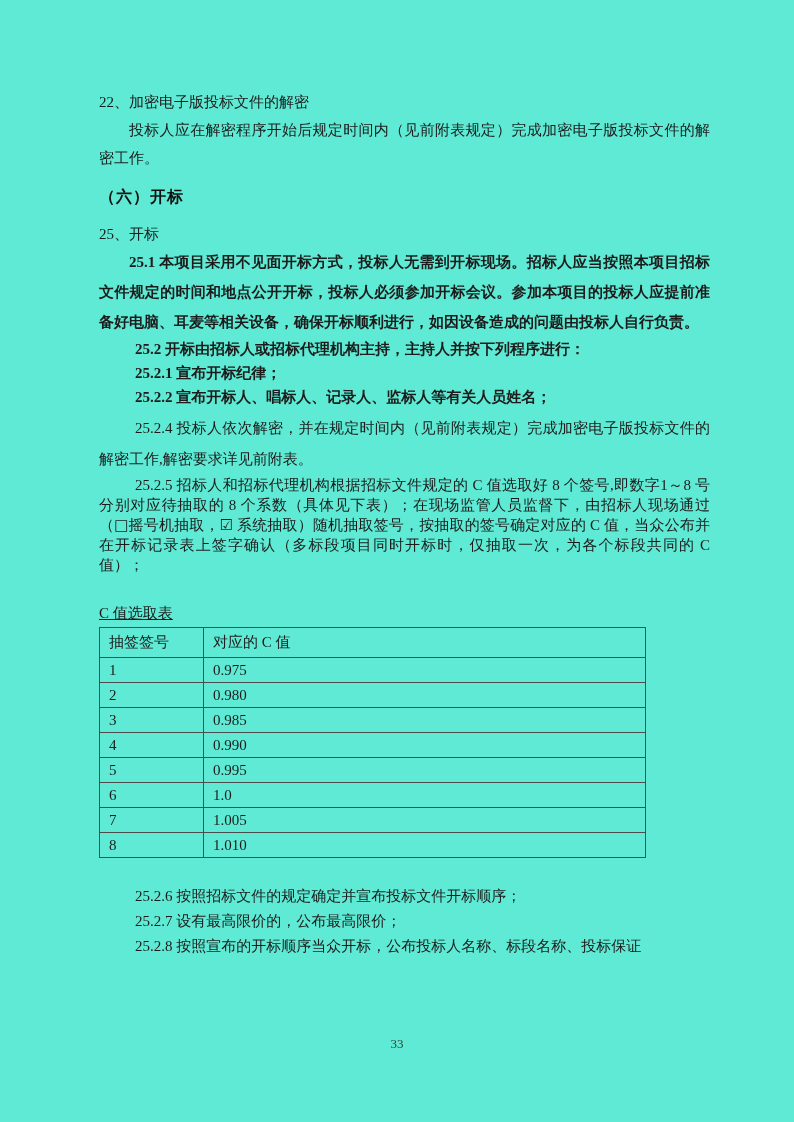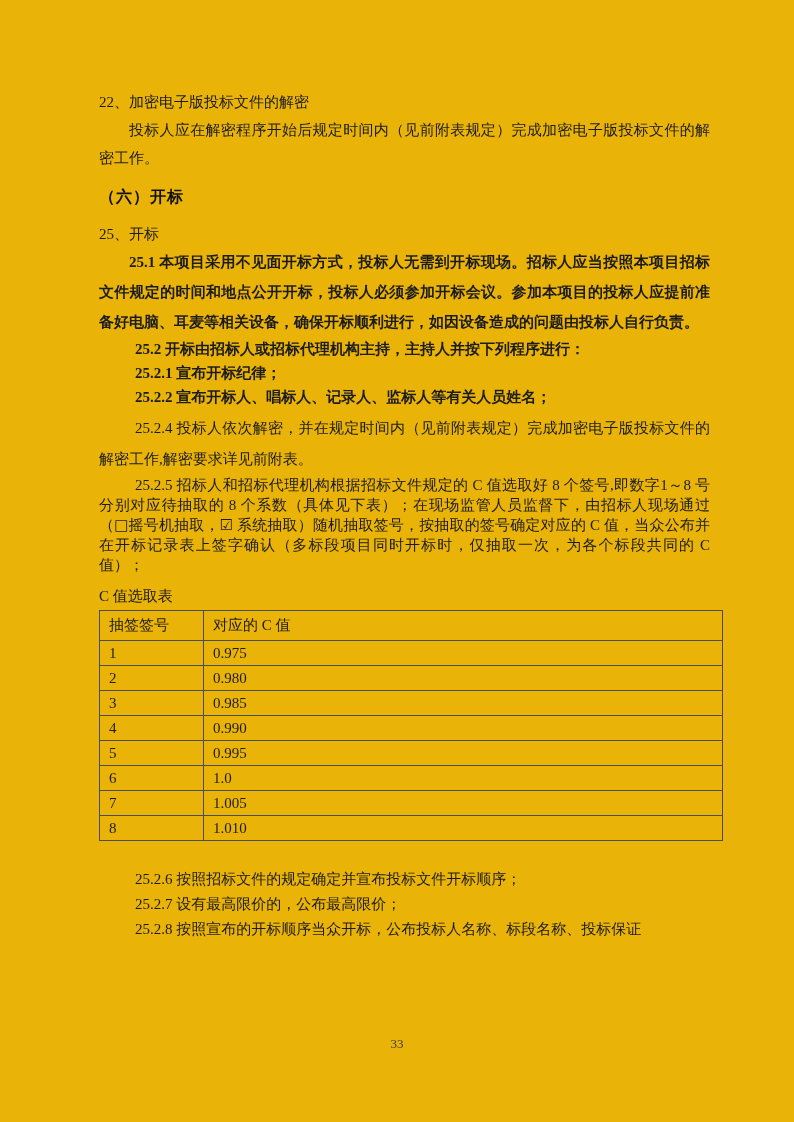--- a/index.html
+++ b/index.html
@@ -1,21 +1,21 @@
 <!DOCTYPE html>
 <html><head>
 <meta charset="utf-8">
 <style>
   html, body { margin: 0; padding: 0; background: #ffffff; }
   .page {
     position: relative;
     width: 794px;
     height: 1122px;
     margin: 0 auto;
-    background: #eab308;
+    background: #5eead4;
     box-sizing: border-box;
     padding: 88px 84px 0 99px;
     font-family: "Liberation Serif", "DejaVu Serif", serif;
     font-size: 15px;
     color: #1c1c1c;
     overflow: hidden;
   }
   p { margin: 0; }
   .t22 { line-height: 28px; }
   .body-indent {
@@ -48,26 +48,27 @@
     line-height: 31px;
     text-indent: 2.4em;
     text-align: justify;
   }
   .p2525 {
     line-height: 20px;
     text-indent: 2.4em;
     text-align: justify;
   }
   .caption {
-    margin-top: 10px;
+    margin-top: 27px;
     line-height: 22px;
+    text-decoration: underline;
   }
   table.ctable {
     border-collapse: collapse;
-    width: 624px;
+    width: 547px;
     margin-top: 3px;
     table-layout: fixed;
   }
   table.ctable th, table.ctable td {
     border: 1px solid #4c4c4c;
     font-weight: normal;
     text-align: left;
     padding: 0 4px 0 9px;
     font-size: 15px;
     vertical-align: middle;

